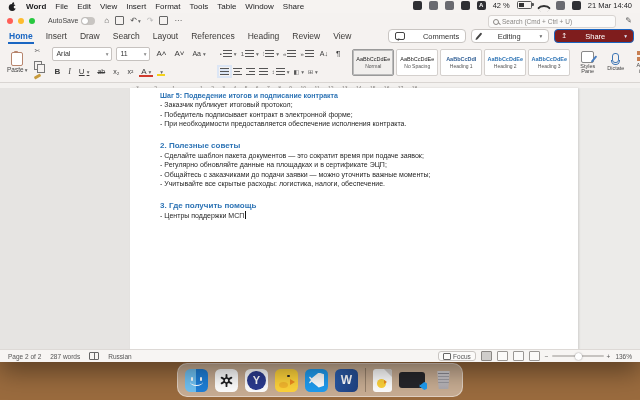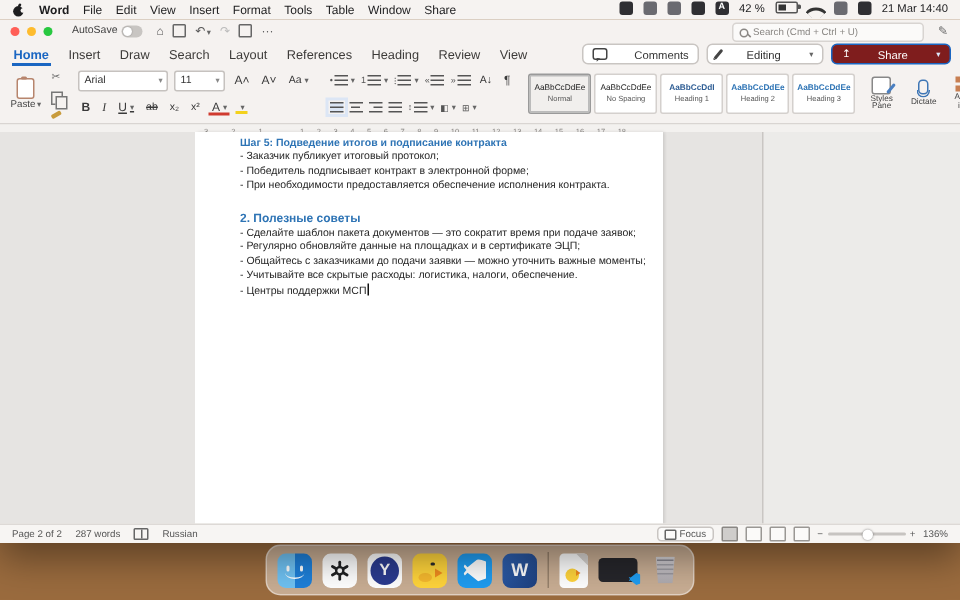--- a/index.html
+++ b/index.html
@@ -107,21 +107,21 @@
   .mic{width:5px;height:8px;border:1px solid #3e76b5;border-radius:3px;position:relative;display:inline-block;margin-bottom:2px}
   .mic::after{content:"";position:absolute;left:-2px;right:-2px;bottom:-3px;height:4px;border:1px solid #3e76b5;border-top:none;border-radius:0 0 5px 5px}
   .grid4{width:4px;height:4px;background:#c87f52;box-shadow:6px 0 0 #c87f52,0 6px 0 #c87f52,6px 6px 0 #c87f52;display:inline-block;margin:0 6px 7px 0}
   
   .ruler{height:10px;background:#f3f1ef;border-bottom:1px solid #dcd8d5;position:relative;font-size:5px;color:#8a8784}
   .ruler .rl{position:absolute;left:136px;top:2px;width:52px;display:flex;justify-content:space-between}
   .ruler .rn{position:absolute;left:200px;top:2px;width:300px;word-spacing:7px;white-space:nowrap;overflow:hidden}
   
   .docarea{position:absolute;top:75px;bottom:12px;left:0;right:0;background:#e6e4e2}
   .docarea .right-zone{position:absolute;top:0;bottom:0;left:508px;right:0;background:#ecebe9;border-left:1px solid #c9c6c3}
-  .page{position:absolute;left:130px;top:0;bottom:0;width:312px;background:#fff;box-shadow:1px 0 2px rgba(0,0,0,.12)}
+  .page{position:absolute;left:130px;top:0;bottom:0;width:448px;background:#fff;box-shadow:1px 0 2px rgba(0,0,0,.12)}
   .doc-text{padding:3px 20px 0 30px;font-size:7px;line-height:9.4px;color:#262626}
   .h-small{color:#2e74b5;font-weight:bold;font-size:7px;margin:0}
   .h-big{color:#2e74b5;font-weight:bold;font-size:8px;margin:12px 0 1px}
   .dline{white-space:nowrap}
   .cursor{display:inline-block;width:1px;height:8px;background:#111;vertical-align:-1px;margin-left:1px}
   
   .statusbar{position:absolute;left:0;right:0;bottom:0;height:12px;background:#f7f5f3;border-top:1px solid #ddd9d6;
     display:flex;align-items:center;padding:0 8px;font-size:6.5px;color:#555;gap:9px}
   .book{width:8px;height:6px;border:1px solid #666;border-radius:1px;position:relative;display:inline-block}
   .book::after{content:"";position:absolute;left:3.5px;top:0;bottom:0;width:1px;background:#666}
@@ -380,20 +380,21 @@
       <div class="doc-text">
         <div class="h-small">Шаг 5: Подведение итогов и подписание контракта</div>
         <div class="dline">- Заказчик публикует итоговый протокол;</div>
         <div class="dline">- Победитель подписывает контракт в электронной форме;</div>
         <div class="dline">- При необходимости предоставляется обеспечение исполнения контракта.</div>
         <div class="h-big">2. Полезные советы</div>
         <div class="dline">- Сделайте шаблон пакета документов — это сократит время при подаче заявок;</div>
         <div class="dline">- Регулярно обновляйте данные на площадках и в сертификате ЭЦП;</div>
         <div class="dline">- Общайтесь с заказчиками до подачи заявки — можно уточнить важные моменты;</div>
         <div class="dline">- Учитывайте все скрытые расходы: логистика, налоги, обеспечение.</div>
+        <div class="h-big">3. Где получить помощь</div>
         <div class="dline"><span>- Центры поддержки МСП</span><span class="cursor"></span></div>
       </div>
     </div>
   </div>
 
   <div class="statusbar">
     <span>Page 2 of 2</span>
     <span>287 words</span>
     <span class="book"></span>
     <span>Russian</span>

